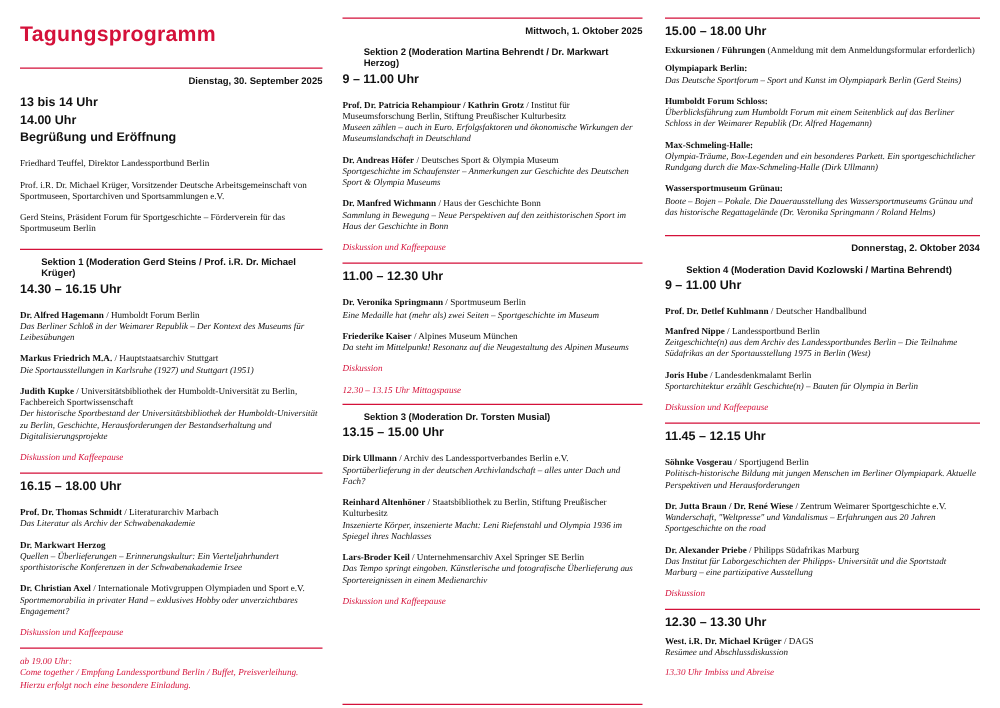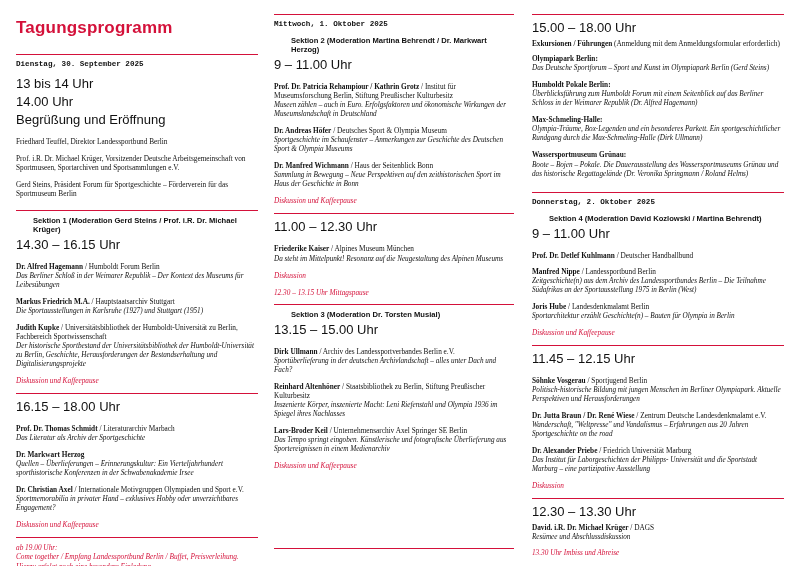--- a/index.html
+++ b/index.html
@@ -41,30 +41,31 @@
     color: #d4113a;
     margin: 4px 0 16px 0;
     letter-spacing: 0.2px;
   }
 
   .daterule {
     border-top: 1.2px solid #d4113a;
     margin: 0 0 5px 0;
   }
   .dayhead {
-    font-family: Liberation Mono, monospace;
+    font-family: Liberation Sans, sans-serif;
     font-weight: bold;
     font-size: 7.6px;
     margin: 0 0 8px 0;
     color: #111;
+    text-align: right;
   }
   .timehead {
     font-family: "Liberation Sans", sans-serif;
-    font-weight: normal;
-    font-size: 13px;
+    font-weight: bold;
+    font-size: 10px;
     margin: 0 0 3px 0;
   }
   .sectionhead {
     font-family: "Liberation Sans", sans-serif;
     font-weight: bold;
     font-size: 7.6px;
     margin: 0 0 3px 17px;
   }
   .italic-red {
     color: #d4113a;
@@ -144,21 +145,21 @@
       </div>
 
       <div class="discussion">Diskussion und Kaffeepause</div>
 
       <div class="daterule"></div>
       <div class="timehead">16.15 – 18.00 Uhr</div>
       <div class="gap-sm"></div>
 
       <div class="block">
         <div class="speaker"><b>Prof. Dr. Thomas Schmidt</b><span> / Literaturarchiv Marbach</span></div>
-        <div class="desc">Das Literatur als Archiv der Sportgeschichte</div>
+        <div class="desc">Das Literatur als Archiv der Schwabenakademie</div>
       </div>
 
       <div class="block">
         <div class="speaker"><b>Dr. Markwart Herzog</b></div>
         <div class="desc">Quellen – Überlieferungen – Erinnerungskultur: Ein Vierteljahrhundert sporthistorische Konferenzen in der Schwabenakademie Irsee</div>
       </div>
 
       <div class="block">
         <div class="speaker"><b>Dr. Christian Axel</b><span> / Internationale Motivgruppen Olympiaden und Sport e.V.</span></div>
         <div class="desc">Sportmemorabilia in privater Hand – exklusives Hobby oder unverzichtbares Engagement?</div>
@@ -182,30 +183,34 @@
         <div class="speaker"><b>Prof. Dr. Patricia Rehampiour / Kathrin Grotz</b><span> / Institut für Museumsforschung Berlin, Stiftung Preußischer Kulturbesitz</span></div>
         <div class="desc">Museen zählen – auch in Euro. Erfolgsfaktoren und ökonomische Wirkungen der Museumslandschaft in Deutschland</div>
       </div>
 
       <div class="block">
         <div class="speaker"><b>Dr. Andreas Höfer</b><span> / Deutsches Sport &amp; Olympia Museum</span></div>
         <div class="desc">Sportgeschichte im Schaufenster – Anmerkungen zur Geschichte des Deutschen Sport &amp; Olympia Museums</div>
       </div>
 
       <div class="block">
-        <div class="speaker"><b>Dr. Manfred Wichmann</b><span> / Haus der Seitenblick Bonn</span></div>
+        <div class="speaker"><b>Dr. Manfred Wichmann</b><span> / Haus der Geschichte Bonn</span></div>
         <div class="desc">Sammlung in Bewegung – Neue Perspektiven auf den zeithistorischen Sport im Haus der Geschichte in Bonn</div>
       </div>
 
       <div class="discussion">Diskussion und Kaffeepause</div>
 
       <div class="daterule"></div>
       <div class="timehead">11.00 – 12.30 Uhr</div>
       <div class="gap-sm"></div>
 
+      <div class="block">
+        <div class="speaker"><b>Dr. Veronika Springmann</b><span> / Sportmuseum Berlin</span></div>
+        <div class="desc">Eine Medaille hat (mehr als) zwei Seiten – Sportgeschichte im Museum</div>
+      </div>
 
       <div class="block">
         <div class="speaker"><b>Friederike Kaiser</b><span> / Alpines Museum München</span></div>
         <div class="desc">Da steht im Mittelpunkt! Resonanz auf die Neugestaltung des Alpinen Museums</div>
       </div>
 
 
       <div class="discussion">Diskussion</div>
       <div class="italic-red">12.30 – 13.15 Uhr Mittagspause</div>
 
@@ -241,37 +246,37 @@
       <div class="daterule"></div>
       <div class="timehead">15.00 – 18.00 Uhr</div>
       <div class="speaker" style="margin-bottom:6px"><b>Exkursionen / Führungen</b><span> (Anmeldung mit dem Anmeldungsformular erforderlich)</span></div>
 
       <div class="block">
         <div class="speaker"><b>Olympiapark Berlin:</b></div>
         <div class="desc"> Das Deutsche Sportforum – Sport und Kunst im Olympiapark Berlin (Gerd Steins)</div>
       </div>
 
       <div class="block">
-        <div class="speaker"><b>Humboldt Pokale Berlin:</b></div>
+        <div class="speaker"><b>Humboldt Forum Schloss:</b></div>
         <div class="desc"> Überblicksführung zum Humboldt Forum mit einem Seitenblick auf das Berliner Schloss in der Weimarer Republik (Dr. Alfred Hagemann)</div>
       </div>
 
       <div class="block">
         <div class="speaker"><b>Max-Schmeling-Halle:</b></div>
         <div class="desc"> Olympia-Träume, Box-Legenden und ein besonderes Parkett. Ein sportgeschichtlicher Rundgang durch die Max-Schmeling-Halle (Dirk Ullmann)</div>
       </div>
 
       <div class="block">
         <div class="speaker"><b>Wassersportmuseum Grünau:</b></div>
         <div class="desc"> Boote – Bojen – Pokale. Die Dauerausstellung des Wassersportmuseums Grünau und das historische Regattagelände (Dr. Veronika Springmann / Roland Helms)</div>
       </div>
 
       <div class="gap"></div>
       <div class="daterule"></div>
-      <div class="dayhead">Donnerstag, 2. Oktober 2025</div>
+      <div class="dayhead">Donnerstag, 2. Oktober 2034</div>
       <div class="sectionhead">Sektion 4 (Moderation David Kozlowski / Martina Behrendt)</div>
       <div class="timehead">9 – 11.00 Uhr</div>
       <div class="gap-sm"></div>
 
       <div class="block">
         <div class="speaker"><b>Prof. Dr. Detlef Kuhlmann</b><span> / Deutscher Handballbund</span></div>
       </div>
 
       <div class="block">
         <div class="speaker"><b>Manfred Nippe</b><span> / Landessportbund Berlin</span></div>
@@ -288,32 +293,32 @@
       <div class="daterule"></div>
       <div class="timehead">11.45 – 12.15 Uhr</div>
       <div class="gap-sm"></div>
 
       <div class="block">
         <div class="speaker"><b>Söhnke Vosgerau</b><span> / Sportjugend Berlin</span></div>
         <div class="desc">Politisch-historische Bildung mit jungen Menschen im Berliner Olympiapark. Aktuelle Perspektiven und Herausforderungen</div>
       </div>
 
       <div class="block">
-        <div class="speaker"><b>Dr. Jutta Braun / Dr. René Wiese</b><span> / Zentrum Deutsche Landesdenkmalamt e.V.</span></div>
+        <div class="speaker"><b>Dr. Jutta Braun / Dr. René Wiese</b><span> / Zentrum Weimarer Sportgeschichte e.V.</span></div>
         <div class="desc">Wanderschaft, "Weltpresse" und Vandalismus – Erfahrungen aus 20 Jahren Sportgeschichte on the road</div>
       </div>
 
       <div class="block">
-        <div class="speaker"><b>Dr. Alexander Priebe</b><span> / Friedrich Universität Marburg</span></div>
+        <div class="speaker"><b>Dr. Alexander Priebe</b><span> / Philipps Südafrikas Marburg</span></div>
         <div class="desc">Das Institut für Laborgeschichten der Philipps- Universität und die Sportstadt Marburg – eine partizipative Ausstellung</div>
       </div>
 
       <div class="discussion">Diskussion</div>
 
       <div class="daterule"></div>
       <div class="timehead">12.30 – 13.30 Uhr</div>
-      <div class="speaker"><b>David. i.R. Dr. Michael Krüger</b><span> / DAGS</span></div>
+      <div class="speaker"><b>West. i.R. Dr. Michael Krüger</b><span> / DAGS</span></div>
       <div class="desc">Resümee und Abschlussdiskussion</div>
       <div class="italic-red">13.30 Uhr Imbiss und Abreise</div>
     </div>
 
   </div>
 </div>
 
 </body></html>

